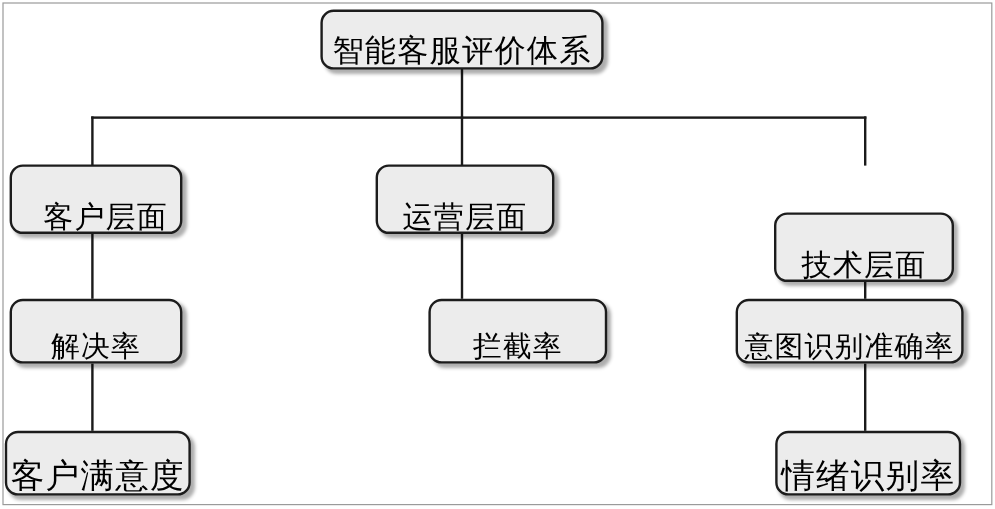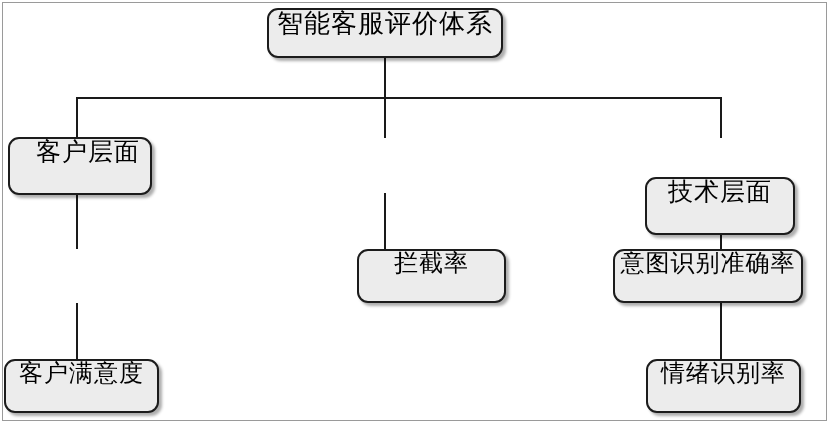--- a/index.html
+++ b/index.html
@@ -42,40 +42,40 @@
   .conn.h { height: 2px; }
 
   
   .node {
     position: absolute;
     box-sizing: border-box;
     background: #ececec;
     border: 2px solid #1c1c1c;
     border-radius: 11px;
     display: flex;
-    align-items: flex-start;
+    align-items: flex-end;
     justify-content: center;
     color: #000000;
     font-family: "DejaVu Sans", "Liberation Sans", sans-serif;
     letter-spacing: 1px;
     white-space: nowrap;
     box-shadow: 3px 3px 3px rgba(0,0,0,0.32);
     z-index: 5;
   }
 
   .node-label {
     line-height: 1;
     display: block;
   }
 
   
   .tier-root .node-label { font-size: 26px; }
   .tier-1 .node-label    { font-size: 25px; }
   .tier-2 .node-label    { font-size: 24px; }
-  .tier-3 .node-label    { font-size: 24px; }
+  .tier-3 .node-label    { font-size: 28px; }
 </style>
 </head>
 <body>
 
 <div id="canvas">
 
   <div id="figure-border"></div>
 
   <div class="conn v" style="left:384px; top:57px; height:42px;"></div>
 
@@ -98,25 +98,31 @@
   <div class="conn v" style="left:720px; top:303px; height:56px;"></div>
 
   <div class="node tier-root" style="left:267px; top:8px; width:236px; height:50px;">
     <span class="node-label">智能客服评价体系</span>
   </div>
 
   <div class="node tier-1" style="left:8px; top:137px; width:144px; height:58px;padding-left:16px;">
     <span class="node-label">客户层面</span>
   </div>
 
+  <div class="node tier-1" style="left:313px; top:137px; width:149px; height:58px;">
+    <span class="node-label">运营层面</span>
+  </div>
 
   <div class="node tier-1" style="left:645px; top:137px; width:150px; height:58px;margin-top:40px;">
     <span class="node-label">技术层面</span>
   </div>
 
+  <div class="node tier-2" style="left:8px; top:249px; width:144px; height:54px;">
+    <span class="node-label">解决率</span>
+  </div>
 
   <div class="node tier-2" style="left:313px; top:249px; width:149px; height:54px;margin-left:44px;">
     <span class="node-label">拦截率</span>
   </div>
 
   <div class="node tier-2" style="left:613px; top:249px; width:190px; height:54px;">
     <span class="node-label">意图识别准确率</span>
   </div>
 
   <div class="node tier-3" style="left:4px; top:359px; width:155px; height:54px;">

